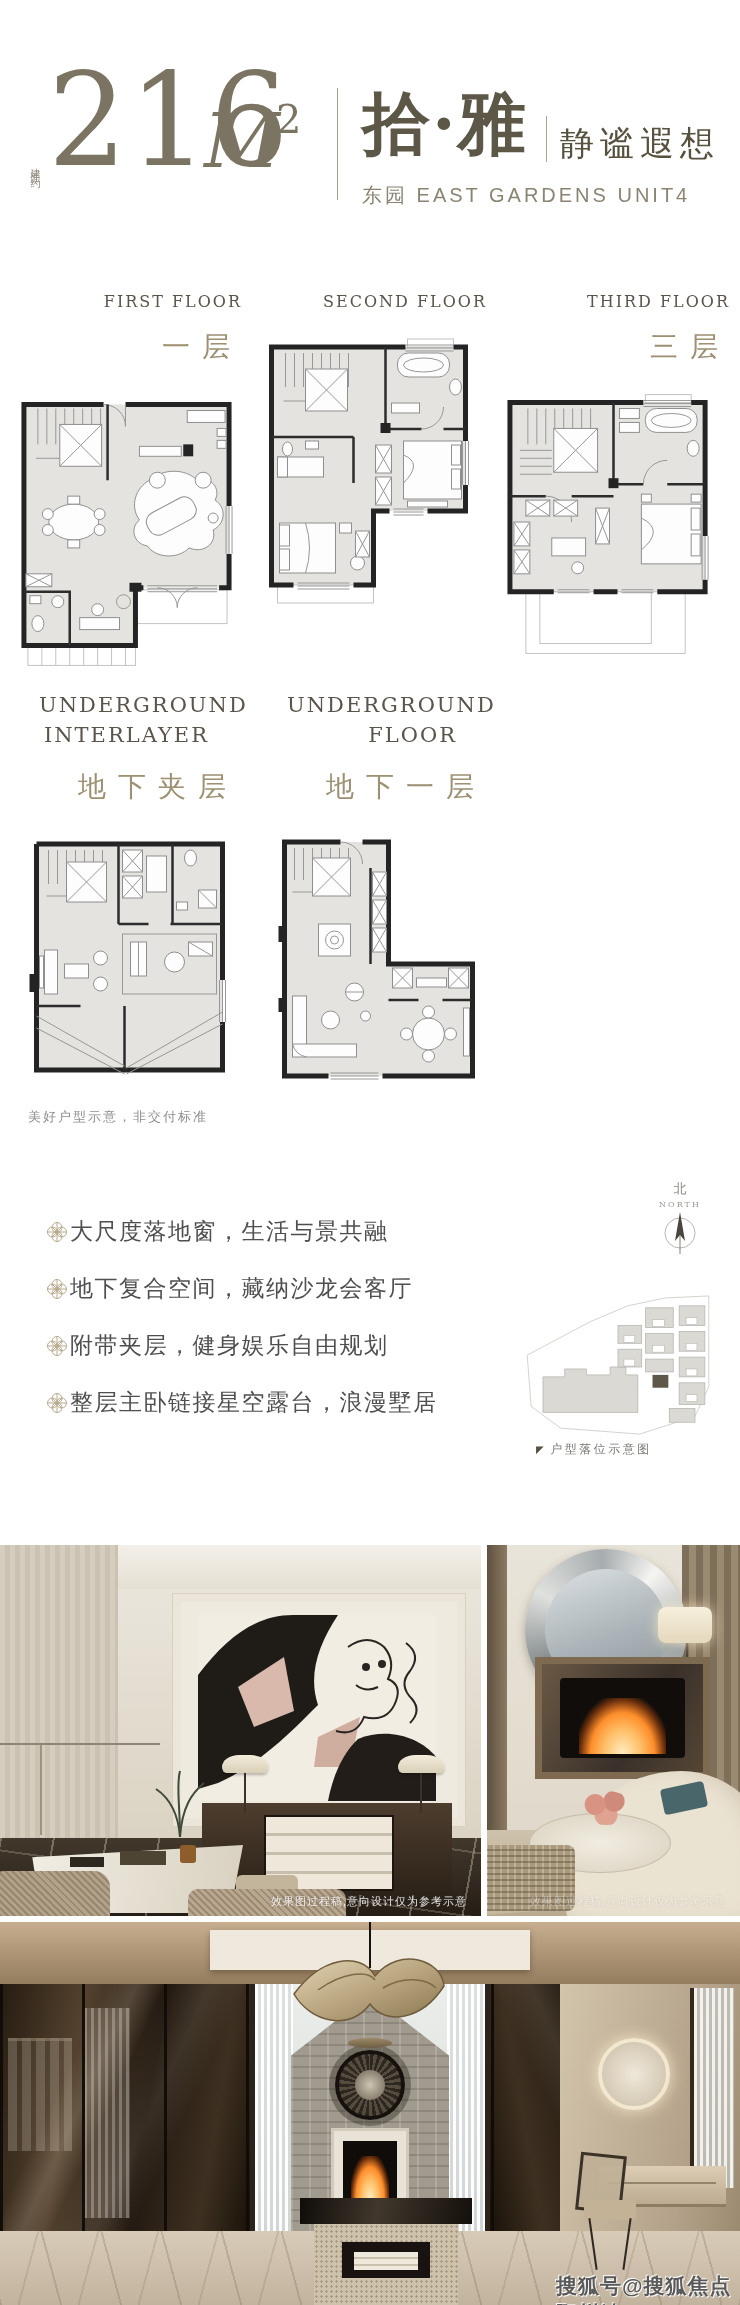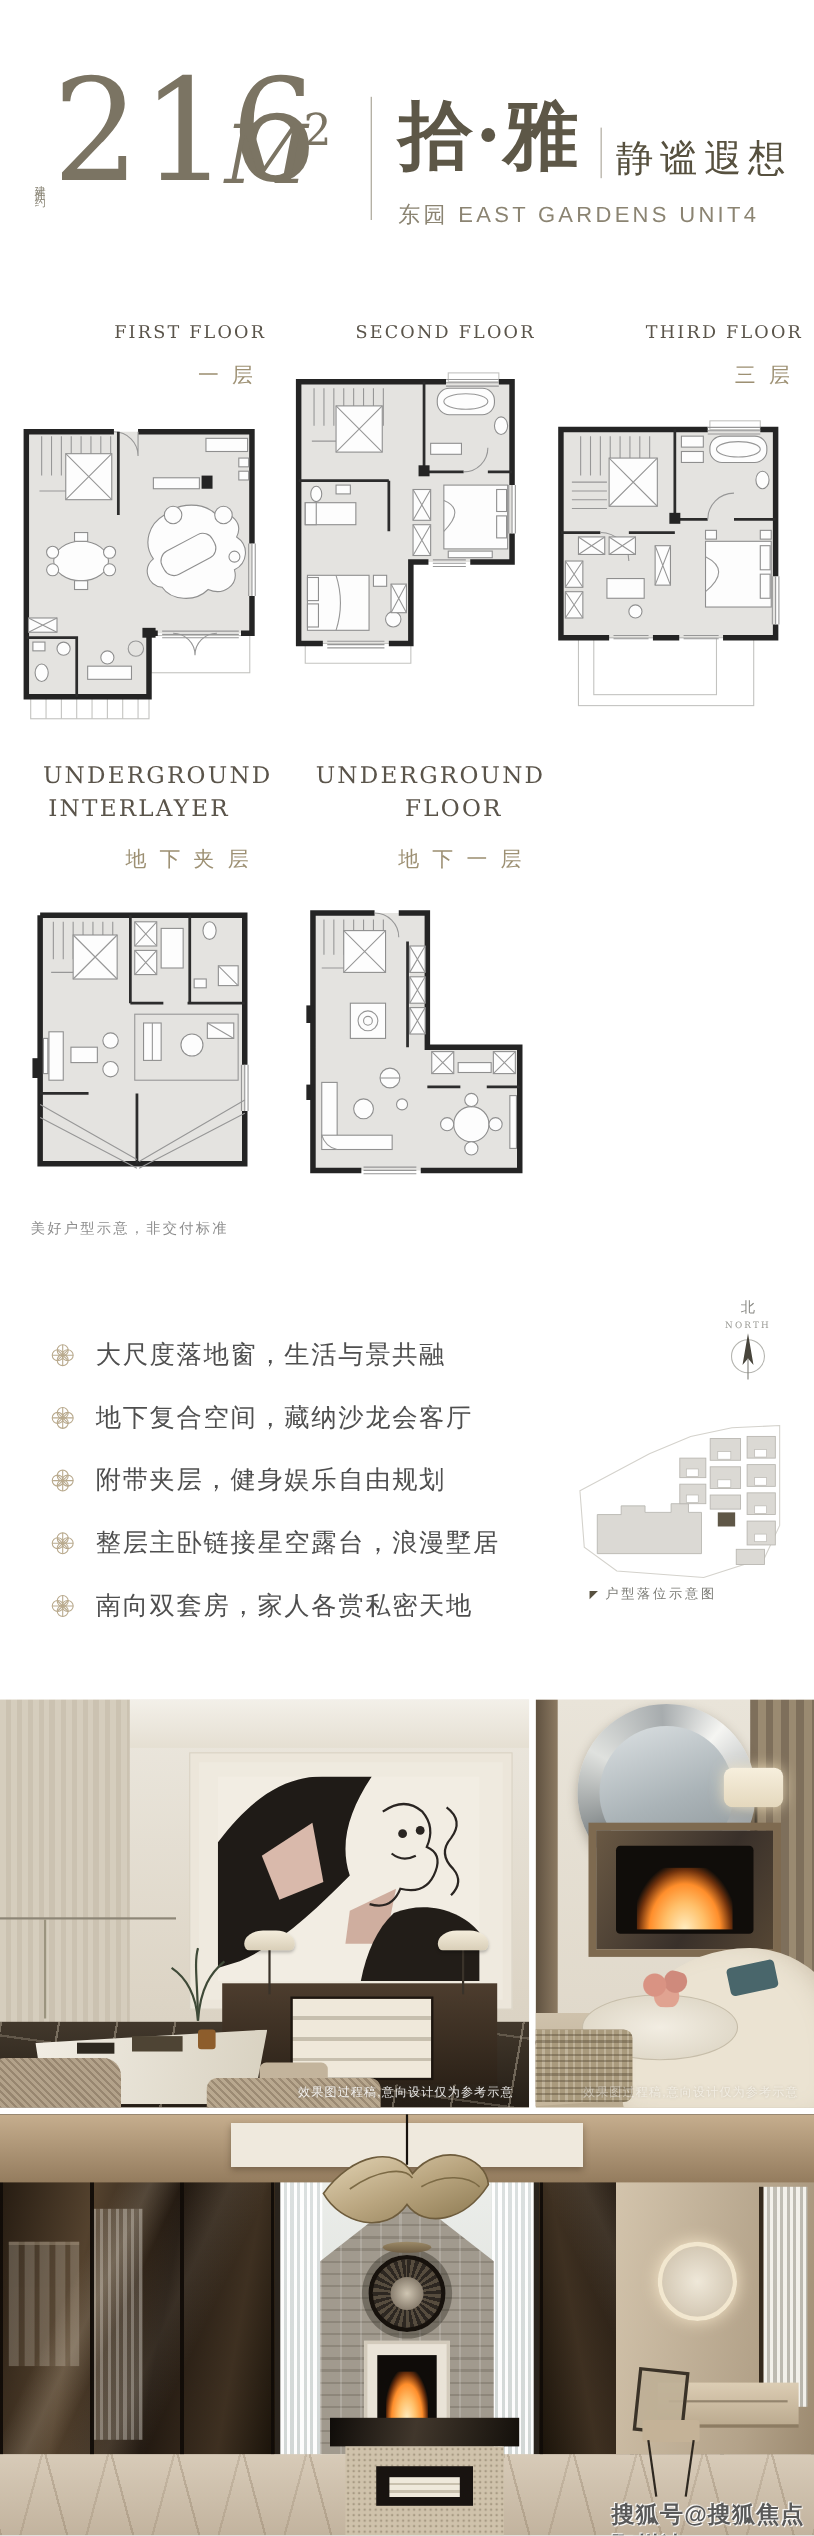--- a/index.html
+++ b/index.html
@@ -20,38 +20,38 @@
 font-size:68px;line-height:1.1;color:#5d5747;font-weight:700;letter-spacing:2px;}
   .hd-div2{position:absolute;left:546px;top:116px;width:1px;height:46px;background:#a9a396;}
   .hd-tagline{position:absolute;left:560px;top:121px;font-family:"DejaVu Serif",serif;font-size:34px;
 color:#57513f;letter-spacing:6px;}
   .hd-subtitle{position:absolute;left:362px;top:182px;font-size:20px;color:#8b8472;letter-spacing:3px;}
 
   
   .fl-col{position:absolute;text-align:right;}
   .fl-en{font-family:"DejaVu Serif","Liberation Serif",serif;font-size:16px;letter-spacing:2px;color:#5a544a;}
   .fl-en.two{font-size:21px;line-height:1.45;}
-  .fl-cn{font-family:Liberation Mono, monospace;font-size:19px;letter-spacing:12px;color:#9d9073;margin-top:17px;}
+  .fl-cn{font-family:Liberation Mono, monospace;font-size:28px;letter-spacing:12px;color:#9d9073;margin-top:17px;}
   .fl-plan{margin-top:22px;}
 
   
   .fp-floor{fill:#e4e3e0;}
   .fp-wall{fill:none;stroke:#242424;stroke-width:5;}
   .fp-wall3{fill:none;stroke:#2c2c2c;stroke-width:2.5;}
   .fp-thin{fill:none;stroke:#979797;stroke-width:1;}
   .fp-white{fill:#fdfdfd;stroke:#8f8f8f;stroke-width:1;}
   .fp-lite{fill:none;stroke:#c3c3c0;stroke-width:1;}
   .fp-blk{fill:#242424;stroke:none;}
 
   .disclaimer{position:absolute;left:28px;top:1108px;font-size:13px;color:#8e8e8e;letter-spacing:2px;}
 
   
   .features{position:absolute;left:44px;top:1203px;}
   .feature{display:flex;align-items:center;height:57px;}
-  .feature .txt{margin-left:17px;font-size:23px;color:#4f4f4f;letter-spacing:1.5px;}
+  .feature .txt{margin-left:0;font-size:23px;color:#4f4f4f;letter-spacing:1.5px;}
 
   
   .compass{position:absolute;left:652px;top:1180px;width:56px;text-align:center;}
   .compass .cn{font-family:"DejaVu Serif",serif;font-size:13px;color:#8a8a85;}
   .compass .en{font-family:"DejaVu Serif",serif;font-size:8px;letter-spacing:2px;color:#9a9a94;margin-top:2px;}
   .sp-caption{position:absolute;left:536px;top:1441px;font-size:12px;color:#7a7a74;letter-spacing:2.5px;}
   .sp-caption .mk{color:#57503f;font-size:10px;margin-right:4px;}
 
   
   .photo{position:absolute;overflow:hidden;background:#ddd6c8;}
@@ -507,32 +507,20 @@
           <g fill="none" stroke="#b9aa8e" stroke-width="1">
             <circle cx="13" cy="8.5" r="5"></circle>
             <circle cx="17.5" cy="13" r="5"></circle>
             <circle cx="13" cy="17.5" r="5"></circle>
             <circle cx="8.5" cy="13" r="5"></circle>
             <path d="M13,3.5 V22.5 M3.5,13 H22.5 M8,8 L18,18 M18,8 L8,18"></path>
           </g>
         </svg>
       <span class="txt">整层主卧链接星空露台，浪漫墅居</span>
     </div>
-    <div class="feature">
-      <svg width="26" height="26" viewBox="0 0 26 26">
-          <g fill="none" stroke="#b9aa8e" stroke-width="1">
-            <circle cx="13" cy="8.5" r="5"></circle>
-            <circle cx="17.5" cy="13" r="5"></circle>
-            <circle cx="13" cy="17.5" r="5"></circle>
-            <circle cx="8.5" cy="13" r="5"></circle>
-            <path d="M13,3.5 V22.5 M3.5,13 H22.5 M8,8 L18,18 M18,8 L8,18"></path>
-          </g>
-        </svg>
-      <span class="txt">南向双套房，家人各赏私密天地</span>
-    </div>
   </div>
 
   <div class="compass">
     <div class="cn">北</div>
     <div class="en">NORTH</div>
     <svg width="44" height="48" viewBox="0 0 44 48">
       <circle cx="22" cy="24" r="15" fill="none" stroke="#b5b5b0" stroke-width="1"></circle>
       <path d="M22,3 L27,32 L22,26 L17,32 Z" fill="#48453c"></path>
       <path d="M22,26 V45" stroke="#7f7f78" stroke-width="1"></path>
     </svg>

